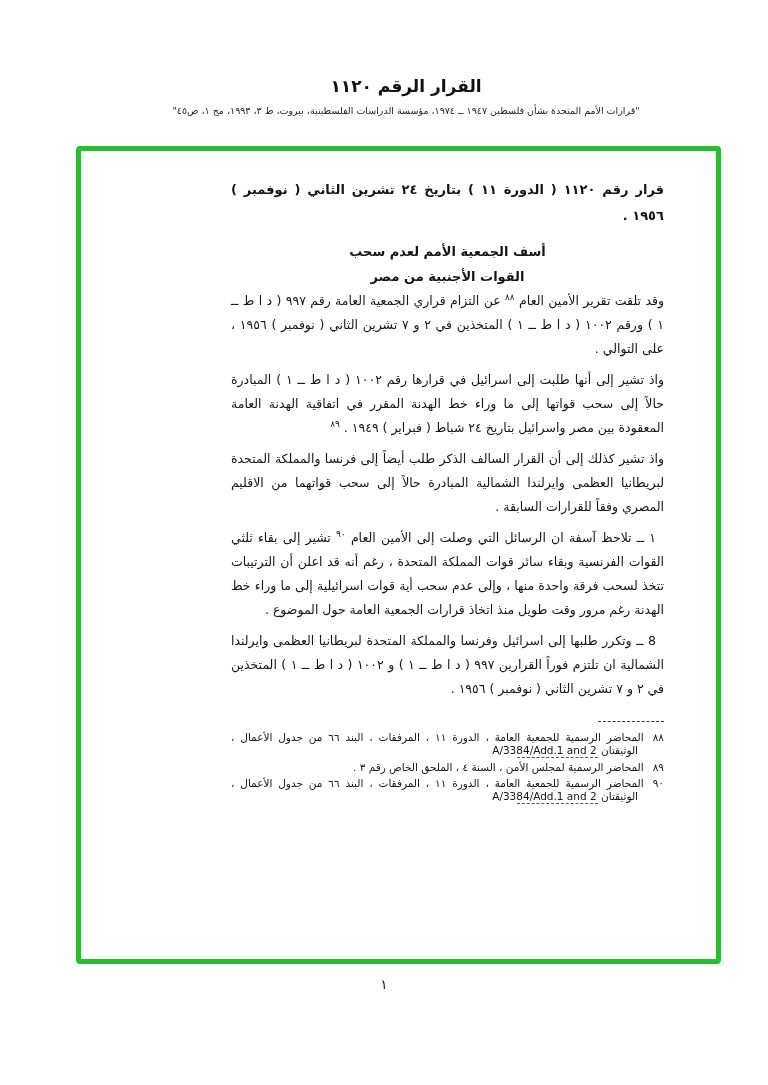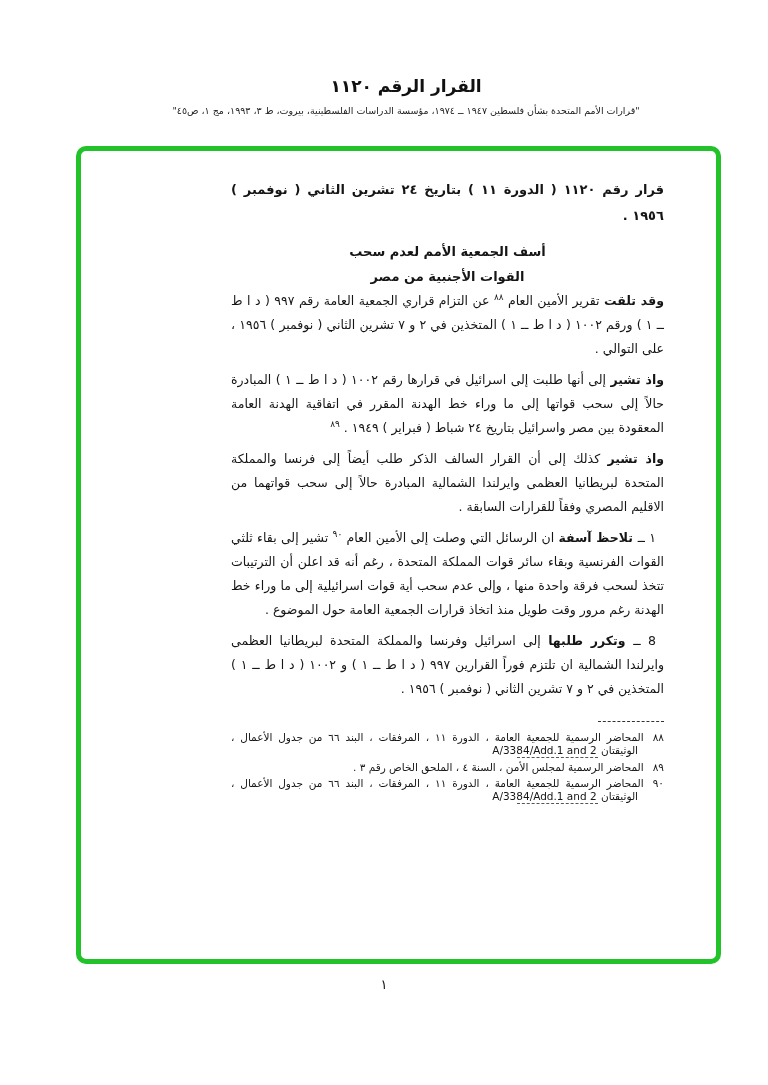--- a/index.html
+++ b/index.html
@@ -16,21 +16,21 @@
   .page-header { text-align: center; direction: rtl; padding-left: 44px; }
   .page-title { font-size: 17px; font-weight: bold; }
   .citation { margin-top: 9px; font-size: 9.5px; color: #1c1c1c; }
 
   .green-frame {
     width: 645px;
     min-height: 818px;
     margin: 30px 76px 0 47px; 
     margin-right: 47px; margin-left: 76px;
     border: 5px solid #22c32a;
-    border-radius: 10px;
+    border-radius: 4px;
     background: #ffffff;
     direction: rtl;
   }
   .doc-body {
     padding: 26px 52px 18px 150px;
     direction: rtl;
     text-align: justify;
     font-size: 12.5px;
     line-height: 24px;
     color: #151515;
@@ -47,21 +47,21 @@
     font-weight: bold;
     font-size: 13px;
     line-height: 25px;
   }
   .opening {
     font-weight: bold;
     margin: 13px 0 6px;
     text-indent: 12px;
   }
   .para { margin-bottom: 7px; }
-  .para .lead { font-weight: bold; }
+  .para .lead { font-weight: normal; }
   .item { text-indent: 8px; }
   .item-num { font-weight: normal; }
   .fn-ref {
     font-size: 9px;
     vertical-align: super;
     line-height: 0;
   }
 
   .footnotes { margin-top: 20px; font-size: 10.5px; line-height: 13px; }
   .fn-separator {

